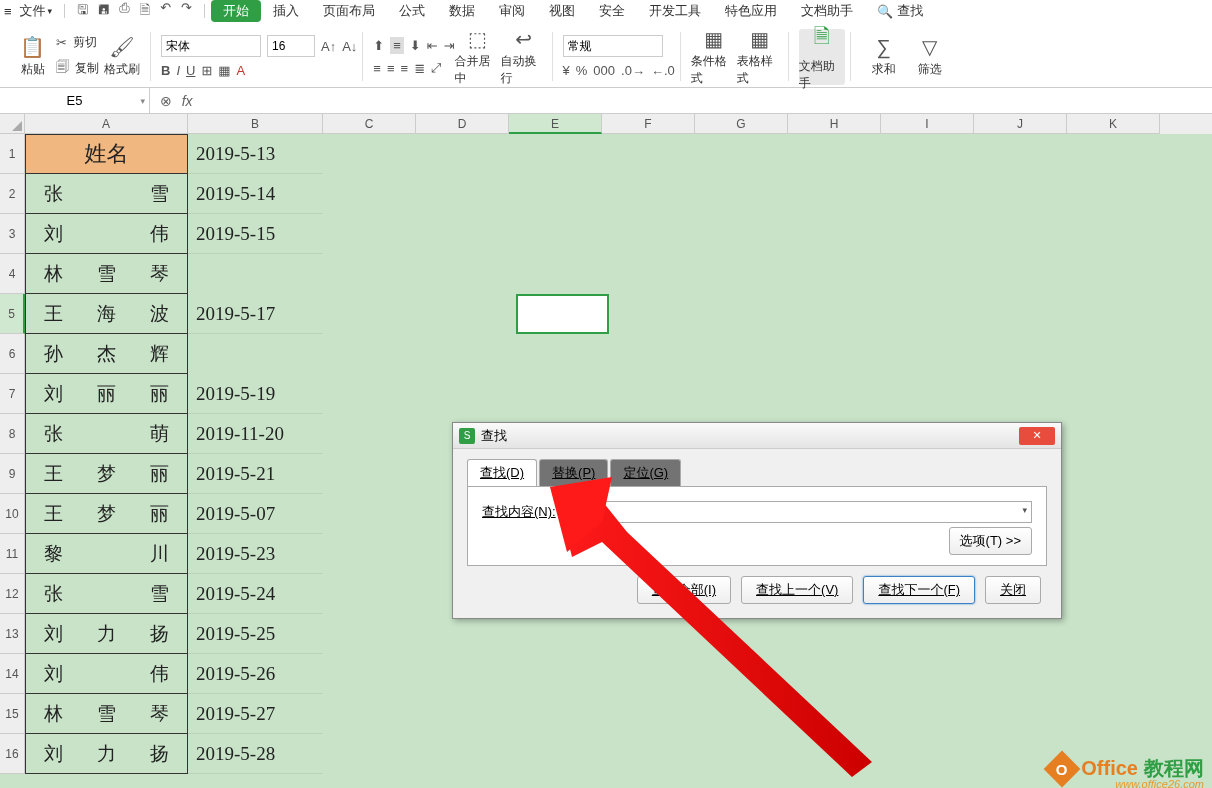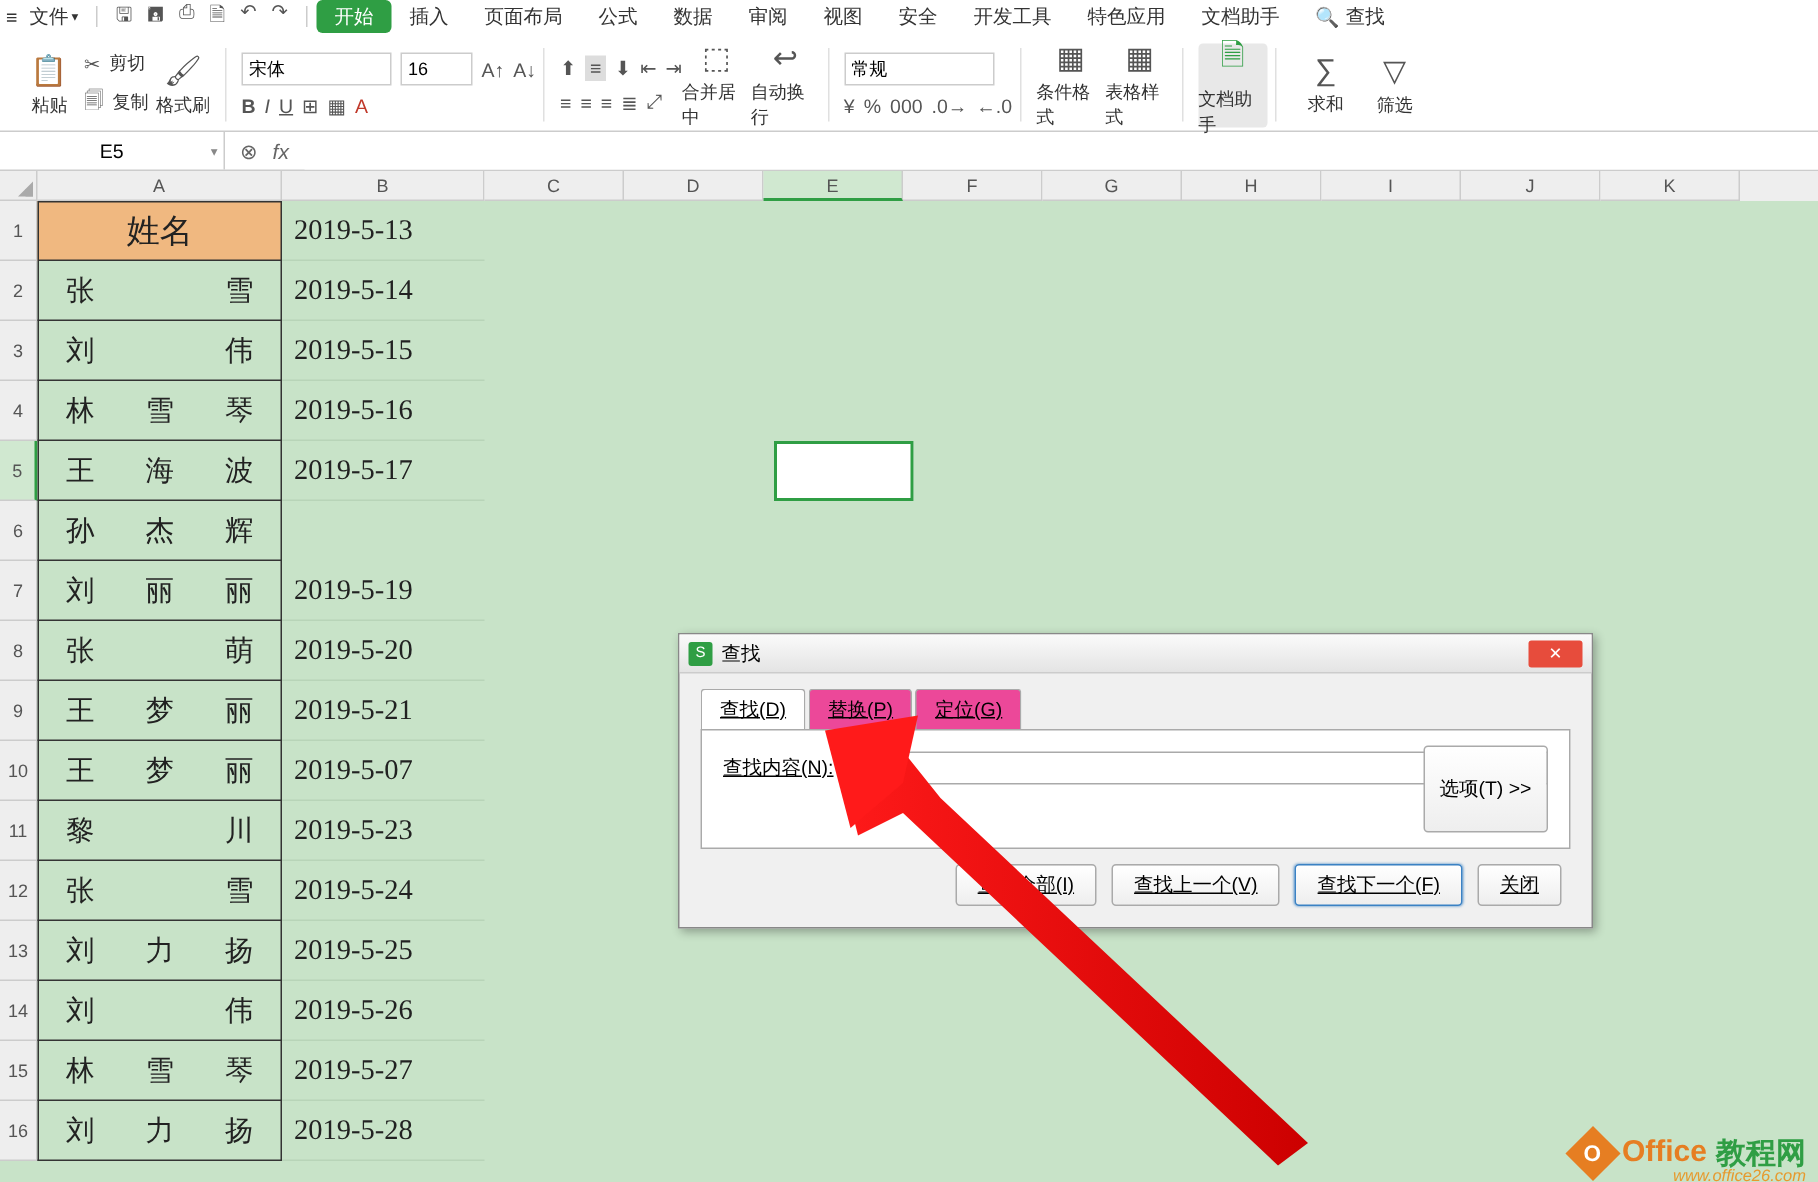--- a/index.html
+++ b/index.html
@@ -63,28 +63,28 @@
 .active-cell { position:absolute; border:2px solid #2f9e44; background:#fff; pointer-events:none; }
 
 
 .dialog { position:absolute; left:452px; top:308px; width:610px; background:#f0f0f0; border:1px solid #888; box-shadow:2px 2px 6px rgba(0,0,0,0.3); font-size:13px; }
 .dlg-title { height:26px; display:flex; align-items:center; padding:0 6px; background:linear-gradient(#fafafa,#e4e4e4); border-bottom:1px solid #ccc; }
 .dlg-title .ic { width:16px; height:16px; background:#2f9e44; border-radius:2px; margin-right:6px; display:flex; align-items:center; justify-content:center; color:#fff; font-size:10px; }
 .dlg-title .ttl { flex:1; font-weight:normal; }
 .dlg-title .close { width:36px; height:18px; background:#e74c3c; border-radius:2px; color:#fff; display:flex; align-items:center; justify-content:center; font-size:11px; cursor:pointer; }
 .dlg-body { padding:10px 14px 14px 14px;text-decoration:underline; }
 .tabs { display:flex; }
-.dtab { padding:4px 12px; border:1px solid #aaa; background:#ec4899; border-bottom:none; margin-right:2px; cursor:pointer; border-radius:3px 3px 0 0; }
+.dtab { padding:4px 12px; border:1px solid #aaa; background:#737373; border-bottom:none; margin-right:2px; cursor:pointer; border-radius:3px 3px 0 0; }
 .dtab.act { background:#fff; }
 .tabpanel { border:1px solid #aaa; background:#fff; padding:14px; min-height:80px; position:relative; }
 .find-row { display:flex; align-items:center; gap:8px; }
 .find-row label { white-space:nowrap; }
 .find-row .combo { flex:1; height:22px; border:1px solid #aaa; background:#fff; position:relative; }
 .find-row .combo .arr { position:absolute; right:4px; top:3px; font-size:9px; color:#555; }
-.opts-btn { position:absolute; right:14px; bottom:10px; padding:19px 10px; border:1px solid #aaa; background:linear-gradient(#fff,#eee); border-radius:3px; cursor:pointer; }
+.opts-btn { position:absolute; right:14px; bottom:10px; padding:4px 10px; border:1px solid #aaa; background:linear-gradient(#fff,#eee); border-radius:3px; cursor:pointer; }
 .dlg-buttons { display:flex; justify-content:flex-end; gap:10px; padding:10px 6px 0 6px; }
 .dlg-btn { padding:4px 14px; border:1px solid #aaa; background:linear-gradient(#fff,#eee); border-radius:3px; cursor:pointer; }
 .dlg-btn.primary { border:1px solid #3b82c4; box-shadow:0 0 2px #3b82c4; }
 
 
 .arrow-svg { position:absolute; left:452px; top:308px; width:610px; height:370px; pointer-events:none; }
 
 
 .wm { position:absolute; right:8px; bottom:6px; display:flex; align-items:center; gap:6px; font-family:Arial; }
 .wm .sq { width:26px; height:26px; background:#e67e22; transform:rotate(45deg); display:flex; align-items:center; justify-content:center; }
@@ -291,21 +291,20 @@
       </div>
       <div class="row">
         <div class="rh">4</div>
         <div class="cell cA">
           <div class="name-txt">
             <span>林</span>
             <span>雪</span>
             <span>琴</span>
           </div>
         </div>
-        <div class="cell cB">2019-5-16</div>
       </div>
       <div class="row">
         <div class="rh sel">5</div>
         <div class="cell cA">
           <div class="name-txt">
             <span>王</span>
             <span>海</span>
             <span>波</span>
           </div>
         </div>
@@ -333,21 +332,21 @@
         <div class="cell cB">2019-5-19</div>
       </div>
       <div class="row">
         <div class="rh">8</div>
         <div class="cell cA">
           <div class="name-txt">
             <span>张</span>
             <span>萌</span>
           </div>
         </div>
-        <div class="cell cB">2019-5-20</div>
+        <div class="cell cB">2019-11-20</div>
       </div>
       <div class="row">
         <div class="rh">9</div>
         <div class="cell cA">
           <div class="name-txt">
             <span>王</span>
             <span>梦</span>
             <span>丽</span>
           </div>
         </div>

